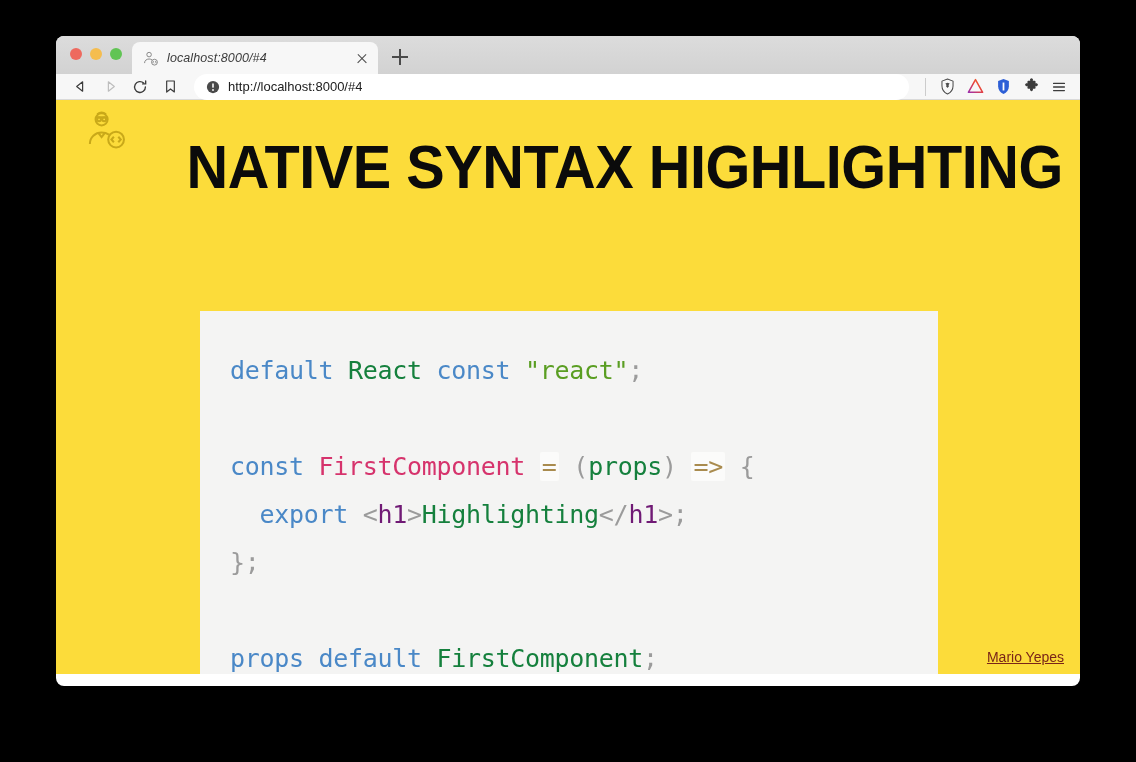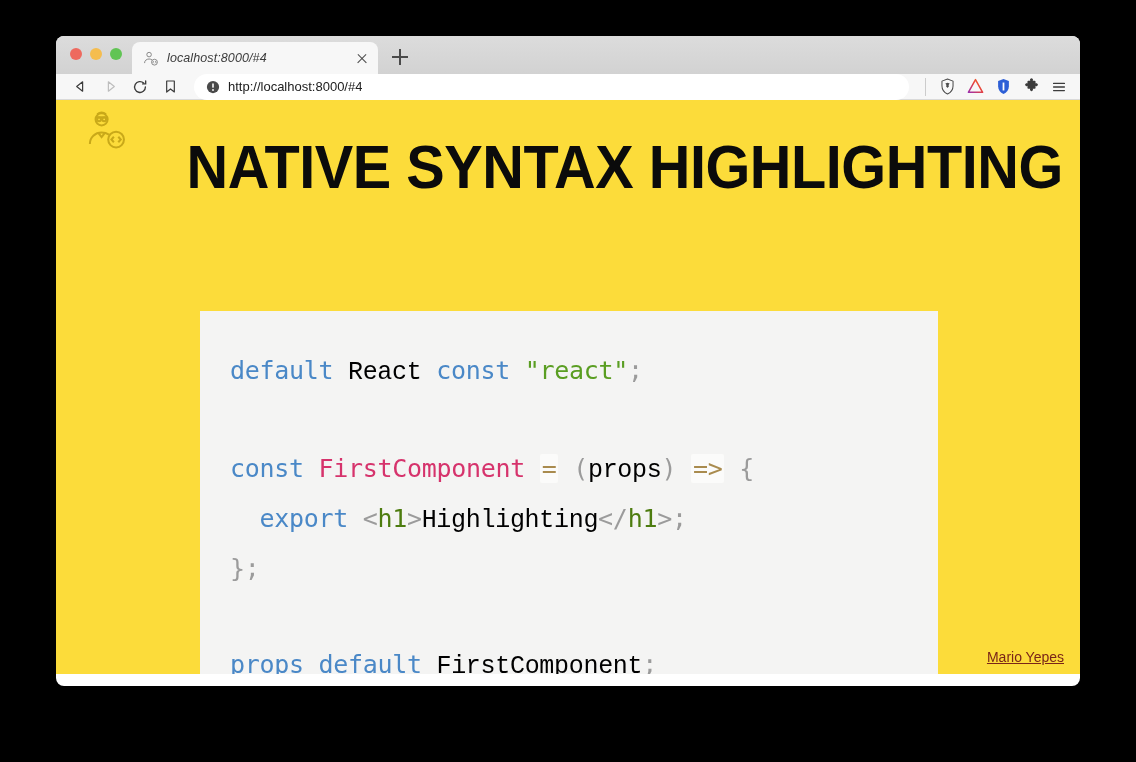--- a/index.html
+++ b/index.html
@@ -200,25 +200,25 @@
     font-family: "DejaVu Sans Mono", "Liberation Mono", monospace;
     font-size: 25px;
     line-height: 48px;
     white-space: pre;
     letter-spacing: -0.3px;
   }
   .code .blank { display: block; height: 48px; }
 
   
   .tok-kw      { color: #4a88c7; }
-  .tok-plain   { color: #000000; font-family: Liberation Mono, monospace; }
+  .tok-plain   { color: #15803d; }
   .tok-string  { color: #5a9e22; }
   .tok-punc    { color: #9b9b9b; }
   .tok-fn      { color: #d6336c; }
-  .tok-tag     { color: #4d7c0f; }
+  .tok-tag     { color: #701a75; }
   .tok-op      { color: #a98b4e; background: #fbfbfa; padding: 0 2px; border-radius: 2px; }
 
   .credit {
     position: absolute;
     right: 16px;
     bottom: 9px;
     font-size: 14px;
     color: #7a2518;
     text-decoration: underline;
     cursor: pointer;

